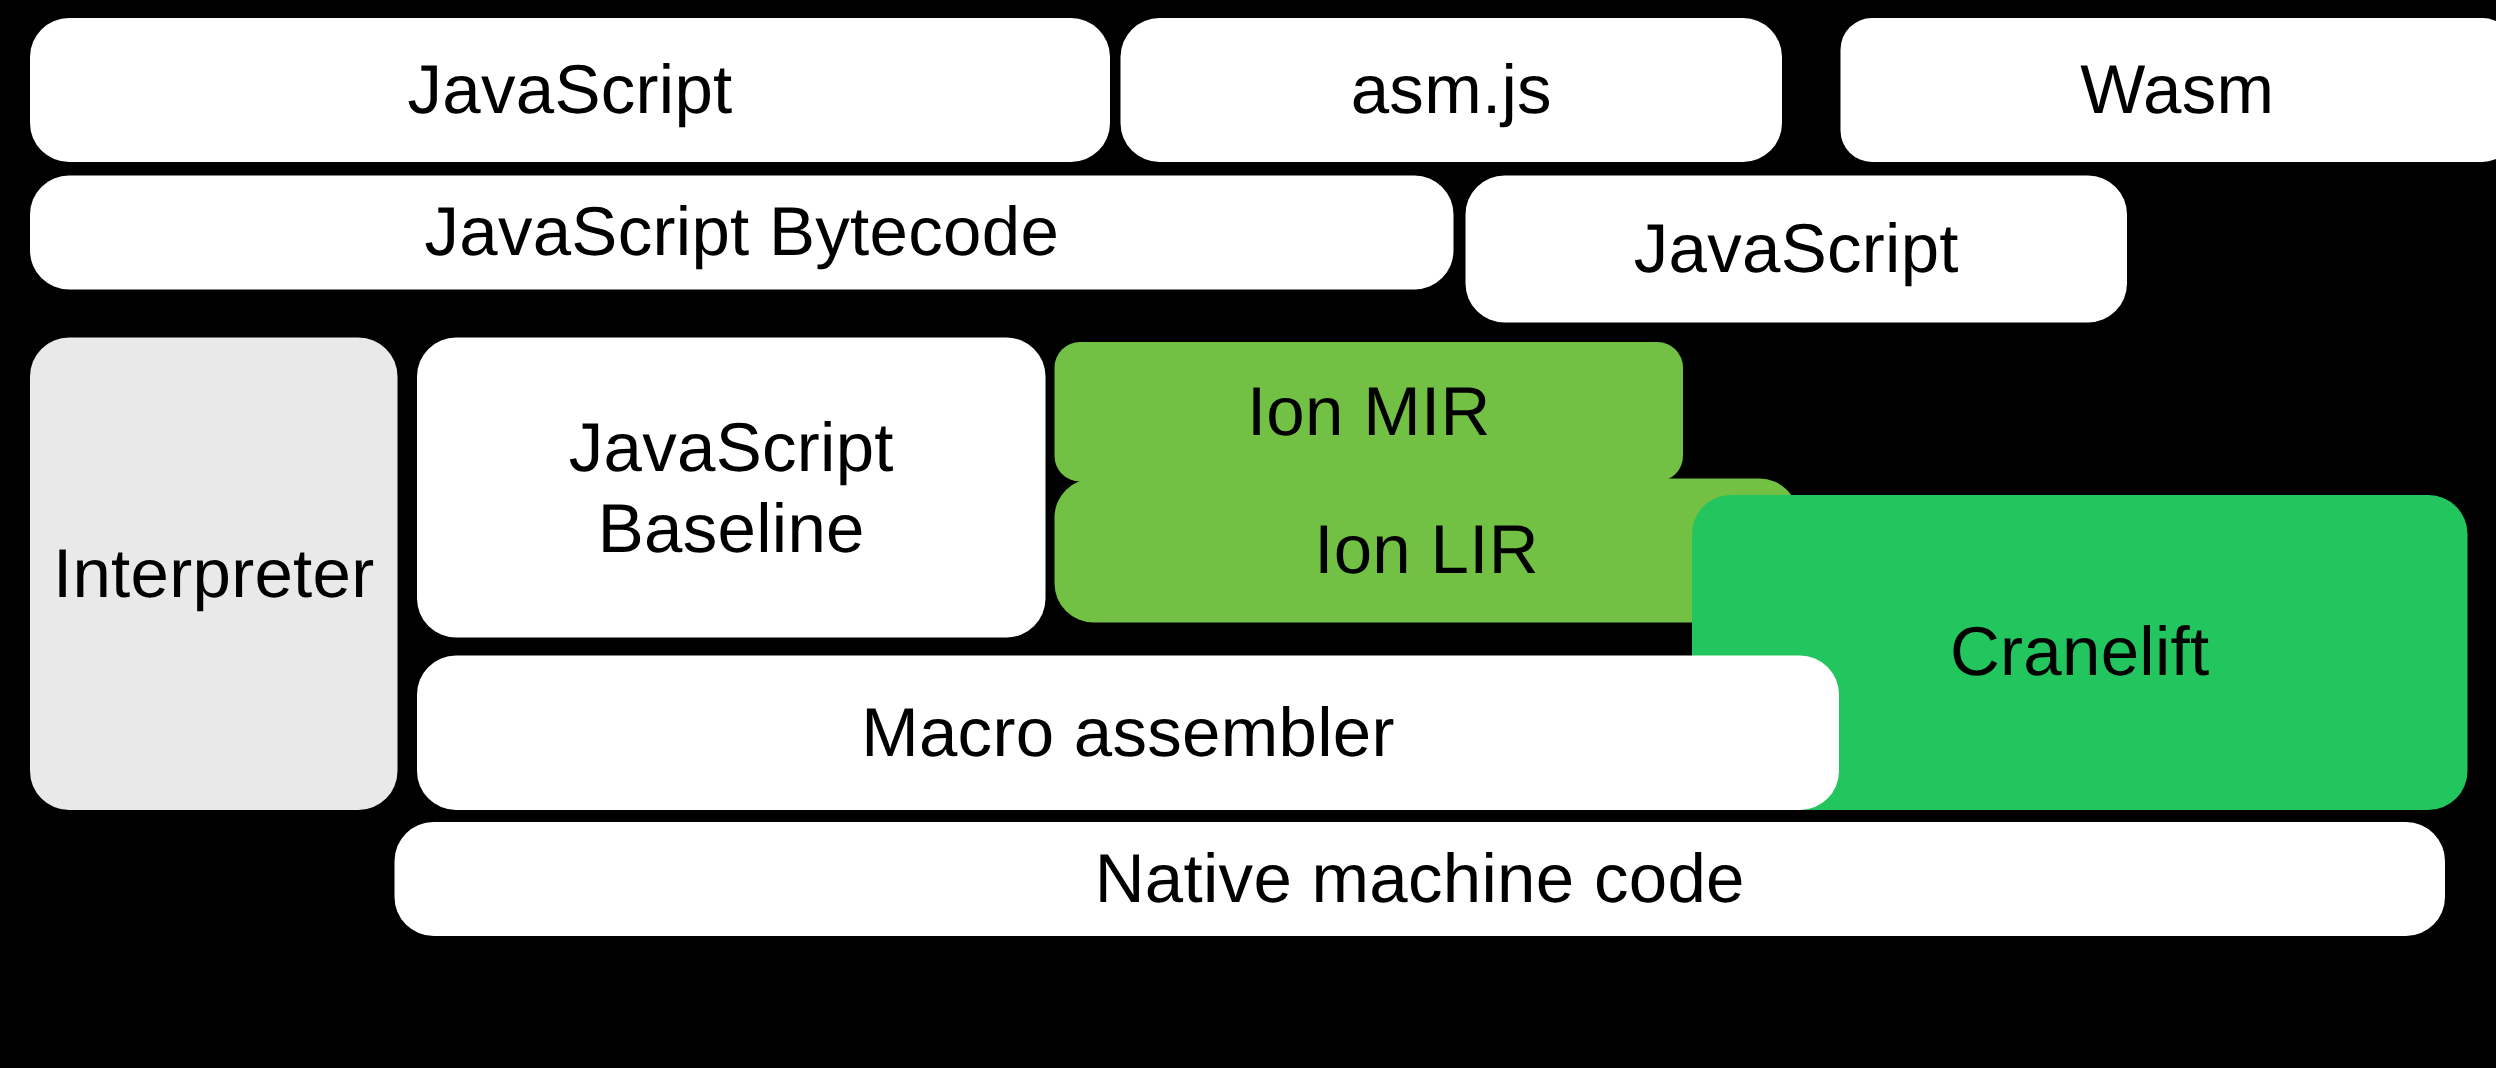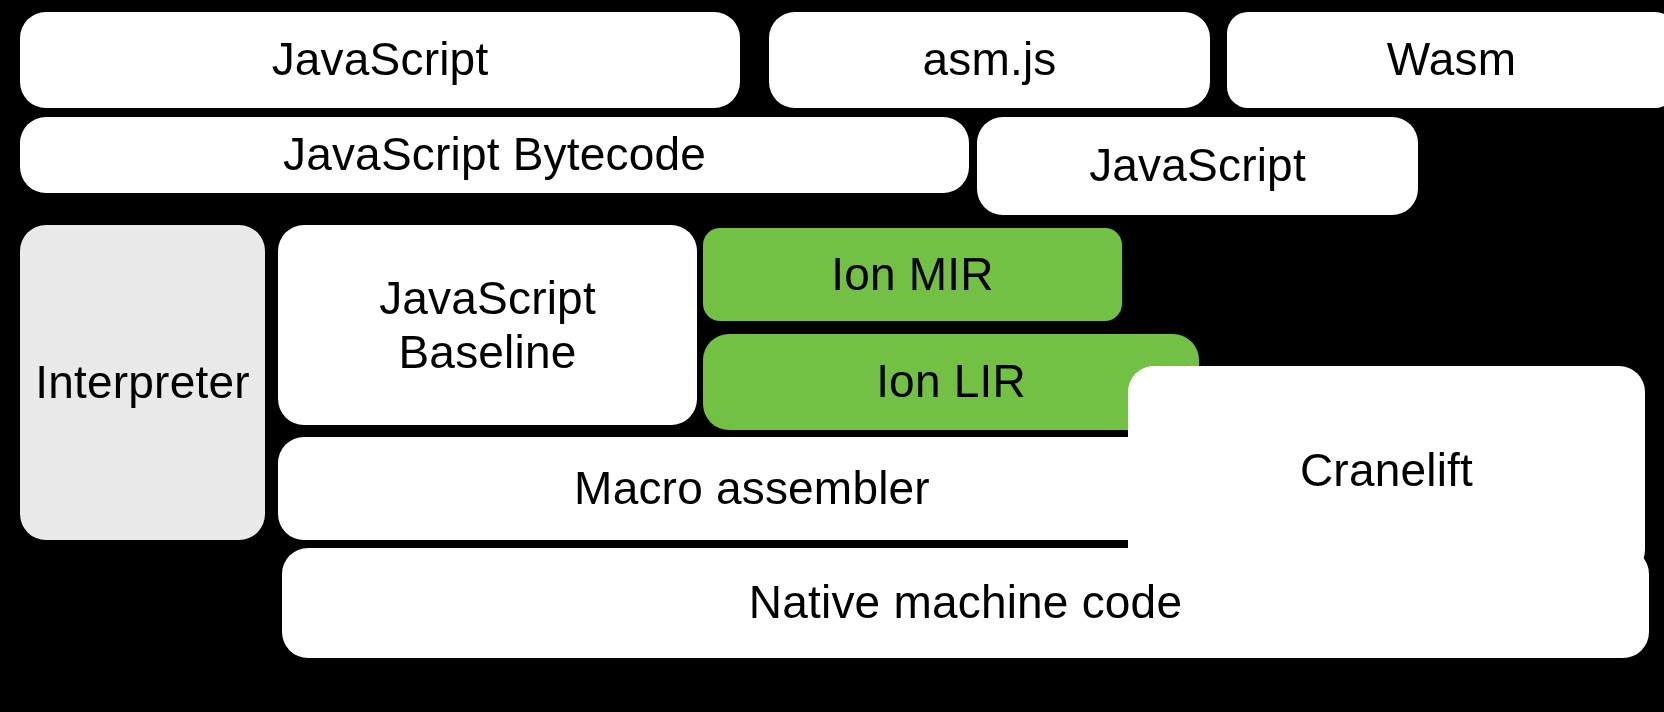--- a/index.html
+++ b/index.html
@@ -33,34 +33,34 @@
     line-height: 1.12;
     letter-spacing: 0.2px;
     font-weight: 400;
     padding: 4px 12px;
     white-space: pre-line;
     user-select: none;
   }
   .node.fill-white  { background: #ffffff; }
   .node.fill-gray   { background: #e9e9e9; }
   .node.fill-green  { background: #72c044; }
-  .node.fill-red    { background: #ffffff; margin-top: 36px; }
+  .node.fill-red    { background: #22c55e; }
   .node.two-line    { line-height: 1.18; }
 </style>
 </head>
 <body>
 
 <div id="diagram">
 
 <div class="node fill-white" style="left: 20px; top: 12px; width: 720px; height: 96px;">JavaScript</div>
-    <div class="node fill-white" style="left: 747px; top: 12px; width: 441px; height: 96px; margin-left: 22px;">asm.js</div>
+    <div class="node fill-white" style="left: 747px; top: 12px; width: 441px; height: 96px;">asm.js</div>
     <div class="node fill-white" style="left: 1227px; top: 12px; width: 449px; height: 96px; border-radius: 21px;">Wasm</div>
     <div class="node fill-white" style="left: 20px; top: 117px; width: 949px; height: 76px;">JavaScript Bytecode</div>
     <div class="node fill-white" style="left: 977px; top: 117px; width: 441px; height: 98px;">JavaScript</div>
     <div class="node fill-gray" style="left: 20px; top: 225px; width: 245px; height: 315px;">Interpreter</div>
     <div class="node fill-white two-line" style="left: 278px; top: 225px; width: 419px; height: 200px;">JavaScript
 Baseline</div>
     <div class="node fill-green" style="left: 703px; top: 228px; width: 419px; height: 93px; border-radius: 17px;">Ion MIR</div>
-    <div class="node fill-green" style="left: 703px; top: 334px; width: 496px; height: 96px;">Ion LIR</div>
+    <div class="node fill-green" style="left: 703px; top: 319px; width: 496px; height: 96px;">Ion LIR</div>
     <div class="node fill-red" style="left: 1128px; top: 330px; width: 517px; height: 210px;">Cranelift</div>
     <div class="node fill-white" style="left: 278px; top: 437px; width: 948px; height: 103px;">Macro assembler</div>
-    <div class="node fill-white" style="left: 282px; top: 548px; width: 1367px; height: 110px;">Native machine code</div>
+    <div class="node fill-white" style="left: 263px; top: 548px; width: 1367px; height: 76px;">Native machine code</div>
   </div>
 
 </body></html>

